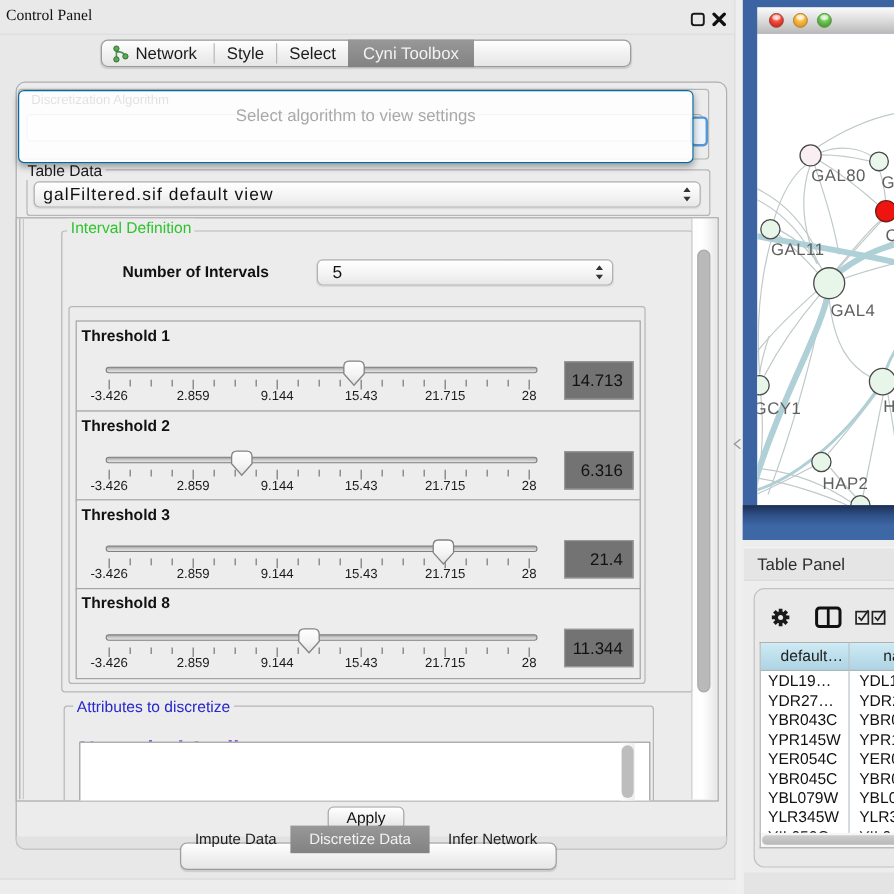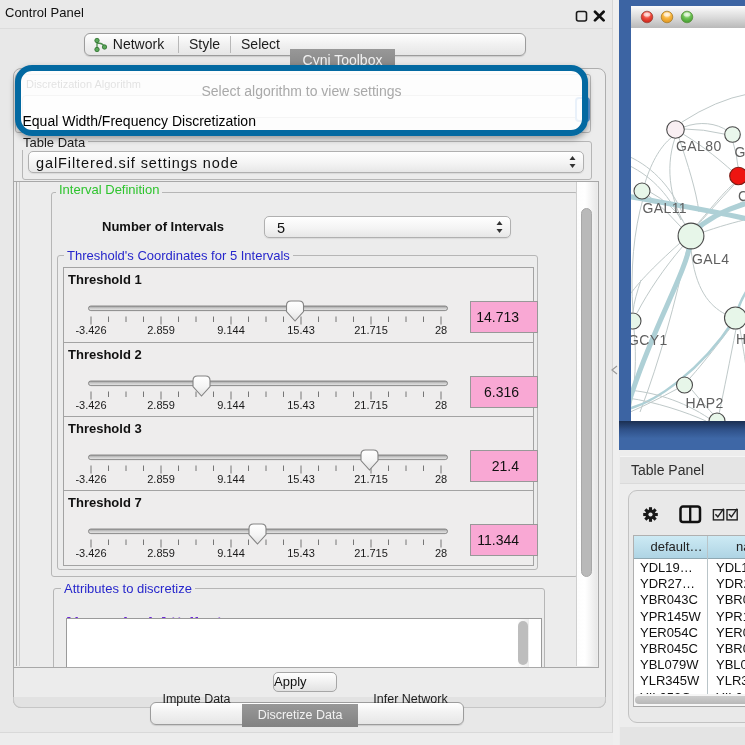--- a/index.html
+++ b/index.html
@@ -3,29 +3,29 @@
 <meta charset="utf-8">
 <style>
   html,body{margin:0;padding:0;}
   body{width:745px;height:745px;position:relative;overflow:hidden;
        font-family:"Liberation Sans",sans-serif;background:#ededed;}
   .abs{position:absolute;}
   
   #cp{left:0;top:0;width:612px;height:732px;background:#e8e8e8;
       border-right:1px solid #d5d5d5;border-bottom:1px solid #d9d9d9;}
   #cp-title{left:0;top:0;width:612px;height:28px;background:#e9e9e9;
-      border-bottom:1px solid #dcdcdc;}
+      border-bottom:1px solid #dcdcdc;font-family:Liberation Serif, serif;}
   #cp-title .txt{position:absolute;left:5px;top:5px;font-size:13px;color:#111;}
   
   .tabstrip{height:21px;border:1px solid #9c9c9c;border-radius:6px;
       background:linear-gradient(#ffffff,#f2f2f2 45%,#e6e6e6);
       box-shadow:0 1px 1px rgba(0,0,0,0.12);}
   .seg{position:absolute;top:0;height:23px;line-height:23px;text-align:center;
       font-size:14px;color:#1c1c1c;}
-  .seg.sel{background:linear-gradient(#989898,#828282);color:#f2f2f2;margin-top:16px;}
+  .seg.sel{background:linear-gradient(#989898,#828282);color:#f2f2f2;}
   .vsep{position:absolute;top:3px;height:17px;width:1px;background:#b8b8b8;}
   
   #content{left:13px;top:68px;width:591px;height:638px;background:#ececec;
       border:1px solid #aeaeae;border-radius:8px;}
   .group{position:absolute;border:1px solid #b6b6b6;border-radius:3px;}
   .gtitle{position:absolute;top:-8px;left:8px;background:#ececec;padding:0 3px;
       font-size:13px;}
   .bold{font-weight:bold;}
   
   .combo{position:absolute;border:1px solid #b0b0b0;border-radius:5px;
@@ -34,31 +34,31 @@
   .combo .ct{position:absolute;left:7px;top:2.5px;}
   .combo svg{position:absolute;right:7px;top:50%;margin-top:-6px;}
   
   #spane{left:13px;top:181px;width:584px;height:485px;border:1px solid #a8a8a8;
       background:#ececec;overflow:hidden;}
   
   .tpanel{position:absolute;left:49px;width:469px;height:74px;
       border:1px solid #a3a3a3;background:#eeeded;}
   .tpanel .tl{position:absolute;left:4px;top:3.5px;font-size:13px;font-weight:bold;color:#111;}
   .tfield{position:absolute;left:406px;top:33px;width:48px;height:30px;
-      background:#f9a8d4;border:1px solid #989898;font-size:14px;color:#111;
-      text-align:right;line-height:30px;padding-right:18px;}
+      background:#737373;border:1px solid #989898;font-size:14px;color:#111;
+      text-align:right;line-height:30px;padding-right:8px;}
   .ticklbl{position:absolute;top:55.5px;width:60px;margin-left:-30px;text-align:center;
       font-size:11px;color:#1a1a1a;}
   
   .apply{position:absolute;border:1px solid #a6a6a6;border-radius:5px;
       background:linear-gradient(#ffffff,#eeeeee 60%,#e2e2e2);
-      font-size:13px;color:#111;text-align:left;}
-  
-  #popup{left:15px;top:65px;width:561px;height:59px;background:rgba(255,255,255,0.87);
-      border:6px solid #0369a1;border-radius:17px;
+      font-size:13px;color:#111;text-align:center;}
+  
+  #popup{left:15px;top:75px;width:561px;height:59px;background:rgba(255,255,255,0.87);
+      border:1px solid #0369a1;border-radius:5px;
       box-shadow:0 3px 6px rgba(0,0,0,0.35);}
   
   #gap{left:613px;top:0;width:6px;height:745px;background:#efefef;}
   #netframe{left:619px;top:0;width:126px;height:450px;background:#3c64a3;}
   #nettitle{left:631px;top:6px;width:114px;height:22px;
       background:linear-gradient(#fbfbfb,#dcdcdc 50%,#b9b9b9);
       border-bottom:1px solid #8a8a8a;}
   #netcanvas{left:631px;top:28px;width:114px;height:393px;background:#ffffff;}
   #netbottom{left:619px;top:421px;width:126px;height:29px;
       background:linear-gradient(#1b2f52,#2f5189 30%,#3e67a6 60%,#3e67a6);}
@@ -101,21 +101,21 @@
 
 <div class="group" style="left:15px;top:74px;width:574px;height:57px;"></div>
 <div class="gtitle abs" style="left:23px;top:78px;font-size:11px;color:#1b1b1b;background:#ececec;">Discretization Algorithm</div>
 <div class="abs" style="left:22px;top:95px;width:562px;height:21px;border:1px solid #b0b0b0;border-radius:4px;background:#f7f7f7;"></div>
 
 <div class="abs" style="left:575px;top:97px;width:11px;height:21px;border:2px solid #5695d6;border-radius:4px;background:#eef4fb;"></div>
 
 <div class="group" style="left:22px;top:141px;width:568px;height:37px;"></div>
 <div class="gtitle abs" style="left:20px;top:135px;color:#1b1b1b;background:#ececec;">Table Data</div>
 <div class="combo" style="left:28px;top:151px;width:554px;height:20px;">
-  <span class="ct" style="letter-spacing:0.9px;">galFiltered.sif settings node</span>
+  <span class="ct" style="letter-spacing:0.9px;">galFiltered.sif default view</span>
   <svg width="7" height="12" viewBox="0 0 7 12">
       <path d="M3.5 0 L6.5 4 L0.5 4 Z M3.5 12 L6.5 8 L0.5 8 Z" fill="#333"></path>
     </svg>
 </div>
 
 <div class="abs" id="spane">
 
   <div class="abs" style="left:1.5px;top:0;width:1px;height:484px;background:#adadad;"></div>
   <div class="abs" style="left:5px;top:0;width:1px;height:484px;background:#c9c9c9;"></div>
 
@@ -123,21 +123,20 @@
   <div class="gtitle" style="left:42px;top:0px;color:#2ec42e;background:#ececec;">Interval Definition</div>
   <div class="abs bold" style="left:88px;top:37px;font-size:13px;color:#111;">Number of Intervals</div>
   <div class="combo" style="left:250px;top:34px;width:245px;height:20px;">
     <span class="ct" style="left:12px;">5</span>
     <svg width="7" height="12" viewBox="0 0 7 12">
         <path d="M3.5 0 L6.5 4 L0.5 4 Z M3.5 12 L6.5 8 L0.5 8 Z" fill="#333"></path>
       </svg>
   </div>
 
   <div class="group" style="left:43px;top:73px;width:479px;height:313px;"></div>
-  <div class="gtitle" style="left:50px;top:66px;color:#2727cc;background:#ececec;">Threshold's Coordinates for 5 Intervals</div>
 
   <div class="tpanel" style="top:85px;">
     <div class="tl">Threshold 1</div>
     <svg class="slth" style="position:absolute;left:0;top:0" width="469" height="74" viewBox="0 0 469 74">
         <defs>
           <linearGradient id="gr0" x1="0" y1="0" x2="0" y2="1">
             <stop offset="0" stop-color="#9a9a9a"></stop>
             <stop offset="0.5" stop-color="#cdcdcd"></stop>
             <stop offset="1" stop-color="#e8e8e8"></stop>
           </linearGradient>
@@ -267,21 +266,21 @@
       </svg>
     <div class="tfield">21.4</div>
   <div class="ticklbl" style="left: 27px;">-3.426</div>
       <div class="ticklbl" style="left: 97px;">2.859</div>
       <div class="ticklbl" style="left: 167px;">9.144</div>
       <div class="ticklbl" style="left: 237px;">15.43</div>
       <div class="ticklbl" style="left: 307px;">21.715</div>
       <div class="ticklbl" style="left: 377px;">28</div>
     </div>
   <div class="tpanel" style="top:308px;">
-    <div class="tl">Threshold 7</div>
+    <div class="tl">Threshold 8</div>
     <svg class="slth" style="position:absolute;left:0;top:0" width="469" height="74" viewBox="0 0 469 74">
         <defs>
           <linearGradient id="gr3" x1="0" y1="0" x2="0" y2="1">
             <stop offset="0" stop-color="#9a9a9a"></stop>
             <stop offset="0.5" stop-color="#cdcdcd"></stop>
             <stop offset="1" stop-color="#e8e8e8"></stop>
           </linearGradient>
           <linearGradient id="th3" x1="0" y1="0" x2="0" y2="1">
             <stop offset="0" stop-color="#ffffff"></stop>
             <stop offset="0.55" stop-color="#f4f4f4"></stop>
@@ -339,21 +338,20 @@
 
 <div class="abs tabstrip" style="left:150px;top:702px;width:312px;"></div>
 <div class="abs" style="left:150px;top:688px;width:282px;height:25px;">
   <div class="seg" style="left:1px;width:91px;border-radius:6px 0 0 6px;font-size:12.5px;">Impute Data</div>
   <div class="seg sel" style="left:92px;width:116px;font-size:12.5px;">Discretize Data</div>
   <div class="seg" style="left:208px;width:105px;border-radius:0 6px 6px 0;font-size:12.5px;">Infer Network</div>
 </div>
 
 <div class="abs" id="popup">
   <div style="position:absolute;left:0;top:12px;width:100%;text-align:center;font-size:14px;color:#a9a9a9;">Select algorithm to view settings</div>
-  <div style="position:absolute;left:1.5px;top:42px;font-size:14px;color:#000;">Equal Width/Frequency Discretization</div>
 </div>
 
 <div class="abs" id="gap"></div>
 <div class="abs" id="netframe"></div>
 <div class="abs" id="nettitle"></div>
 <svg class="abs" style="left:638px;top:9px" width="60" height="16" viewBox="0 0 60 16">
   <defs>
     <radialGradient id="rg" cx="0.5" cy="0.3" r="0.75">
       <stop offset="0" stop-color="#ffc5c0"></stop>
         <stop offset="0.45" stop-color="#ee4a3c"></stop>

